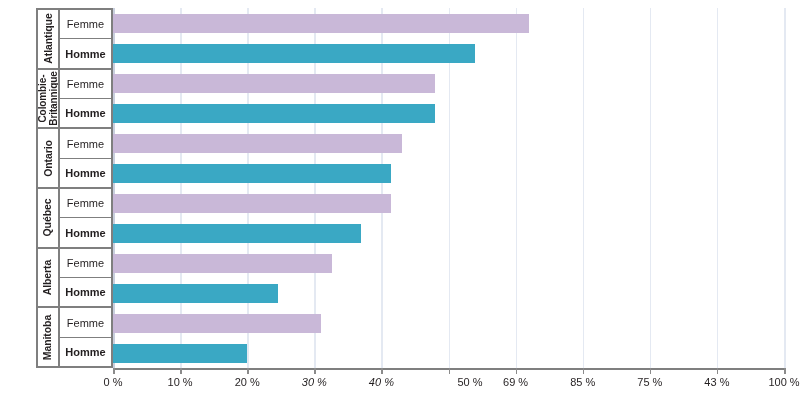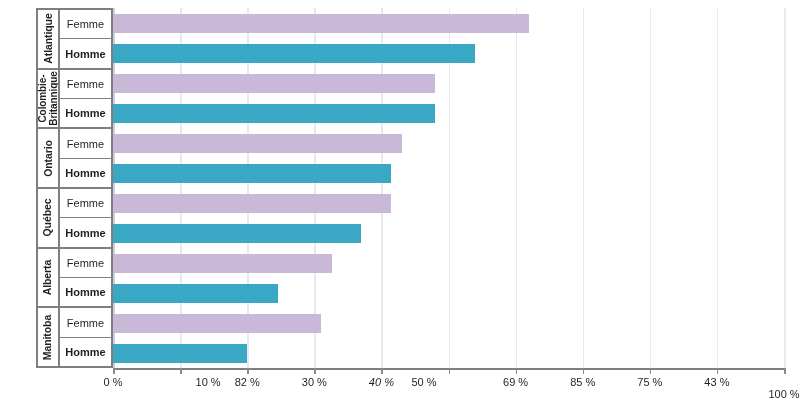--- a/index.html
+++ b/index.html
@@ -258,34 +258,34 @@
           <div class="bar homme" style="width: 134.2px; background: rgb(58, 168, 196);"></div>
         </div>
       </div>
   </div>
 
   <div id="x-axis-line"></div>
   <div id="x-axis">
       <div class="x-tick" style="left: 113px;"></div>
       <div class="x-tick-label" style="left: 113px;">0 %</div>
       <div class="x-tick" style="left: 180.1px;"></div>
-      <div class="x-tick-label" style="left: 180.1px; margin-left: 28px;">10 %</div>
+      <div class="x-tick-label" style="left: 180.1px;">10 %</div>
       <div class="x-tick" style="left: 247.2px;"></div>
-      <div class="x-tick-label" style="left: 247.2px;">82 %</div>
+      <div class="x-tick-label" style="left: 247.2px;">20 %</div>
       <div class="x-tick" style="left: 314.3px;"></div>
-      <div class="x-tick-label" style="left: 314.3px;">30 %</div>
+      <div class="x-tick-label" style="left: 314.3px; font-style: italic;">30 %</div>
       <div class="x-tick" style="left: 381.4px;"></div>
       <div class="x-tick-label" style="left: 381.4px; font-style: italic;">40 %</div>
       <div class="x-tick" style="left: 448.5px;"></div>
-      <div class="x-tick-label" style="left: 424px;">50 %</div>
+      <div class="x-tick-label" style="left: 470px;">50 %</div>
       <div class="x-tick" style="left: 515.6px;"></div>
       <div class="x-tick-label" style="left: 515.6px;">69 %</div>
       <div class="x-tick" style="left: 582.7px;"></div>
       <div class="x-tick-label" style="left: 582.7px;">85 %</div>
       <div class="x-tick" style="left: 649.8px;"></div>
       <div class="x-tick-label" style="left: 649.8px;">75 %</div>
       <div class="x-tick" style="left: 716.9px;"></div>
       <div class="x-tick-label" style="left: 716.9px;">43 %</div>
       <div class="x-tick" style="left: 784px;"></div>
-      <div class="x-tick-label" style="left: 784px; margin-top: 12px;">100 %</div>
+      <div class="x-tick-label" style="left: 784px;">100 %</div>
     </div>
 
 </div>
 
 </body></html>

